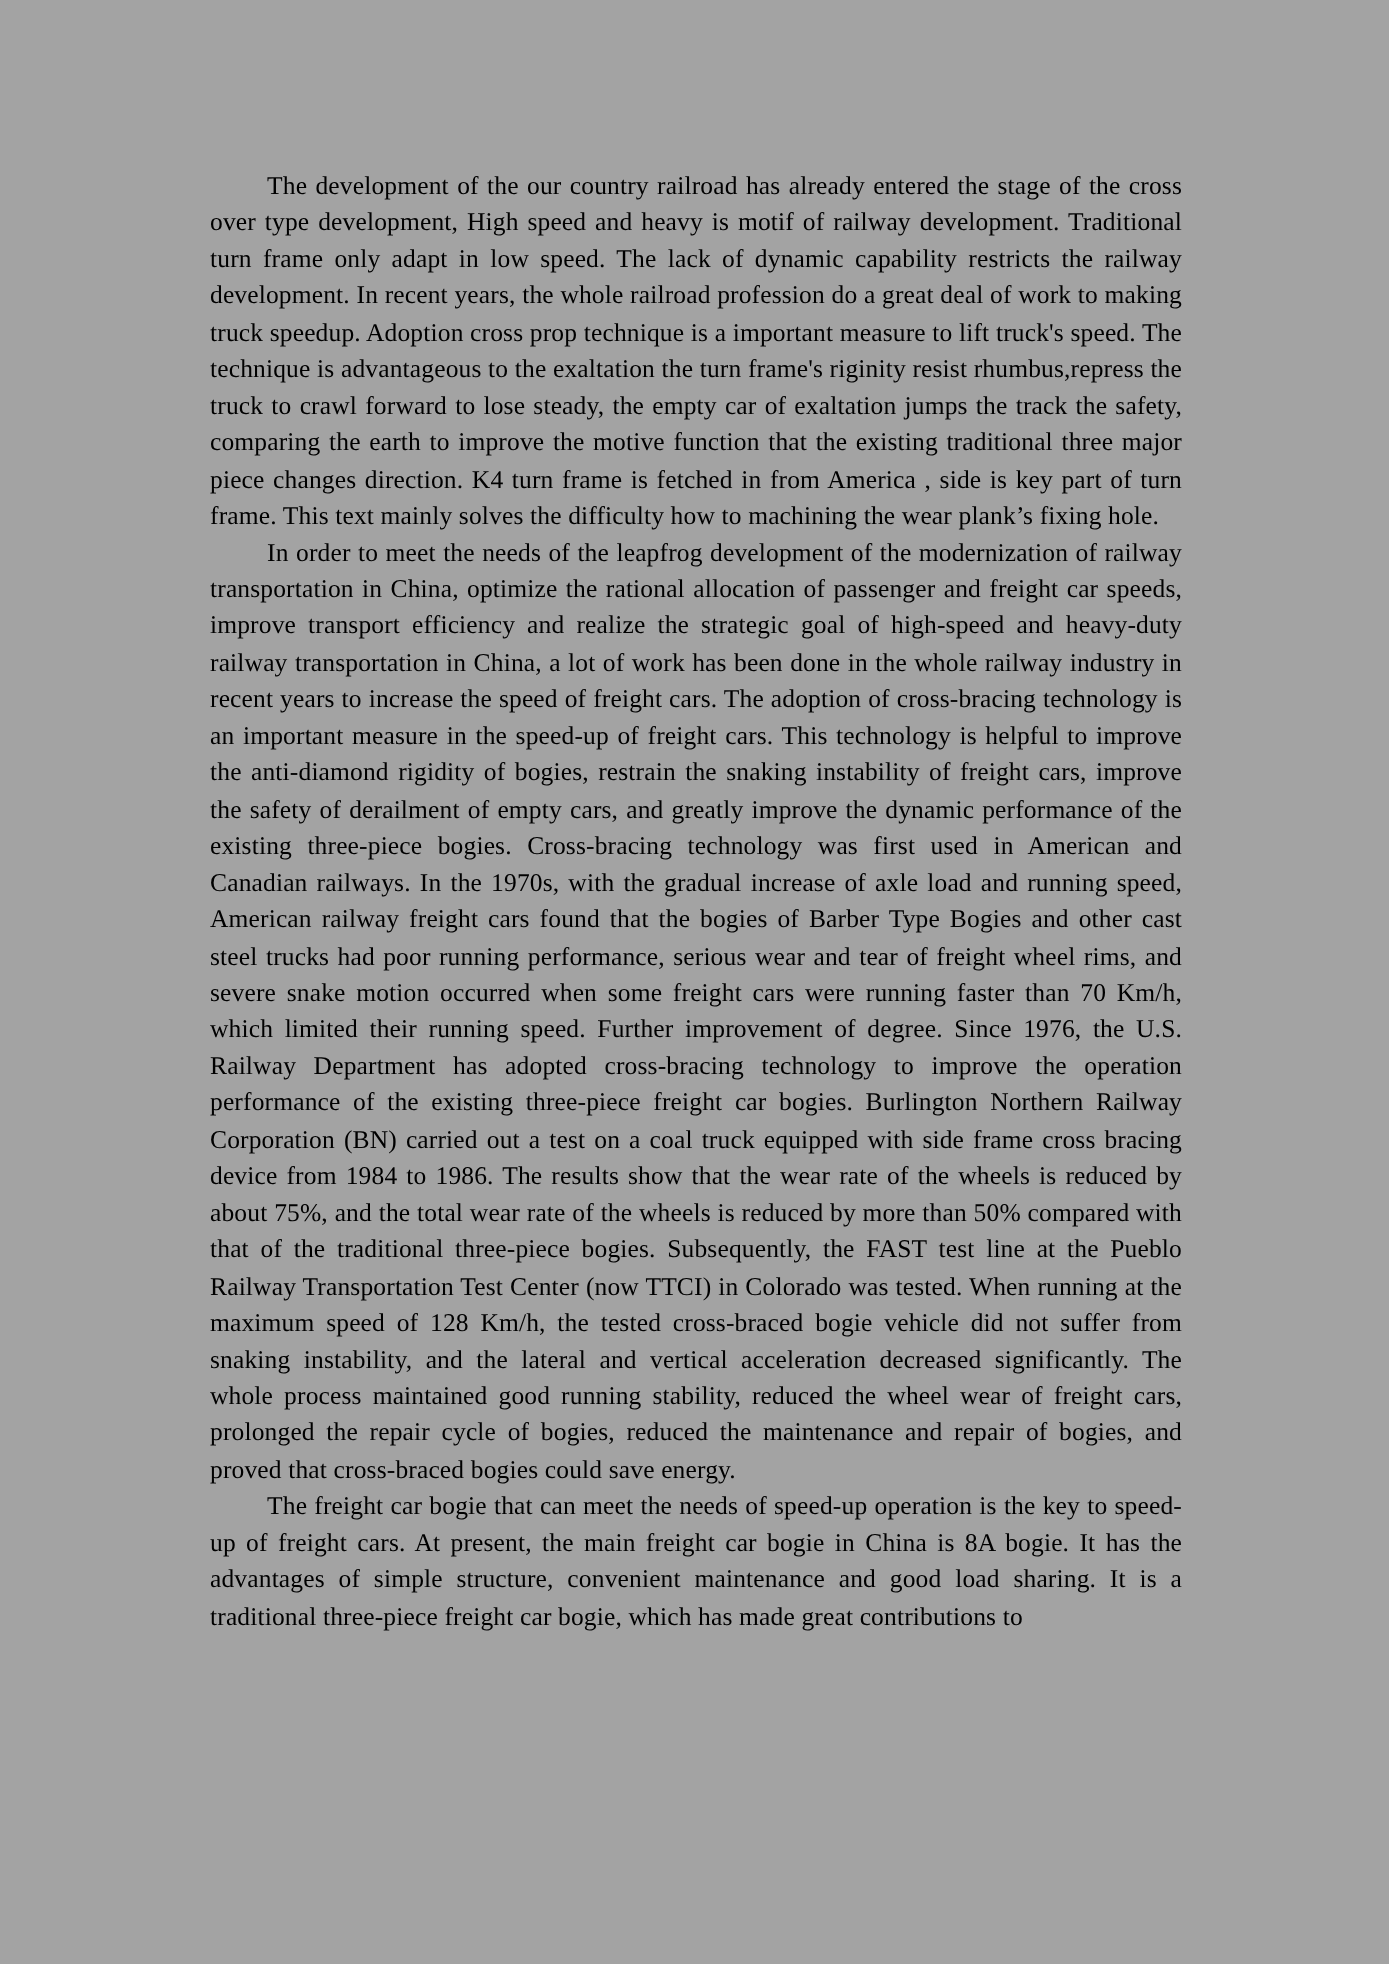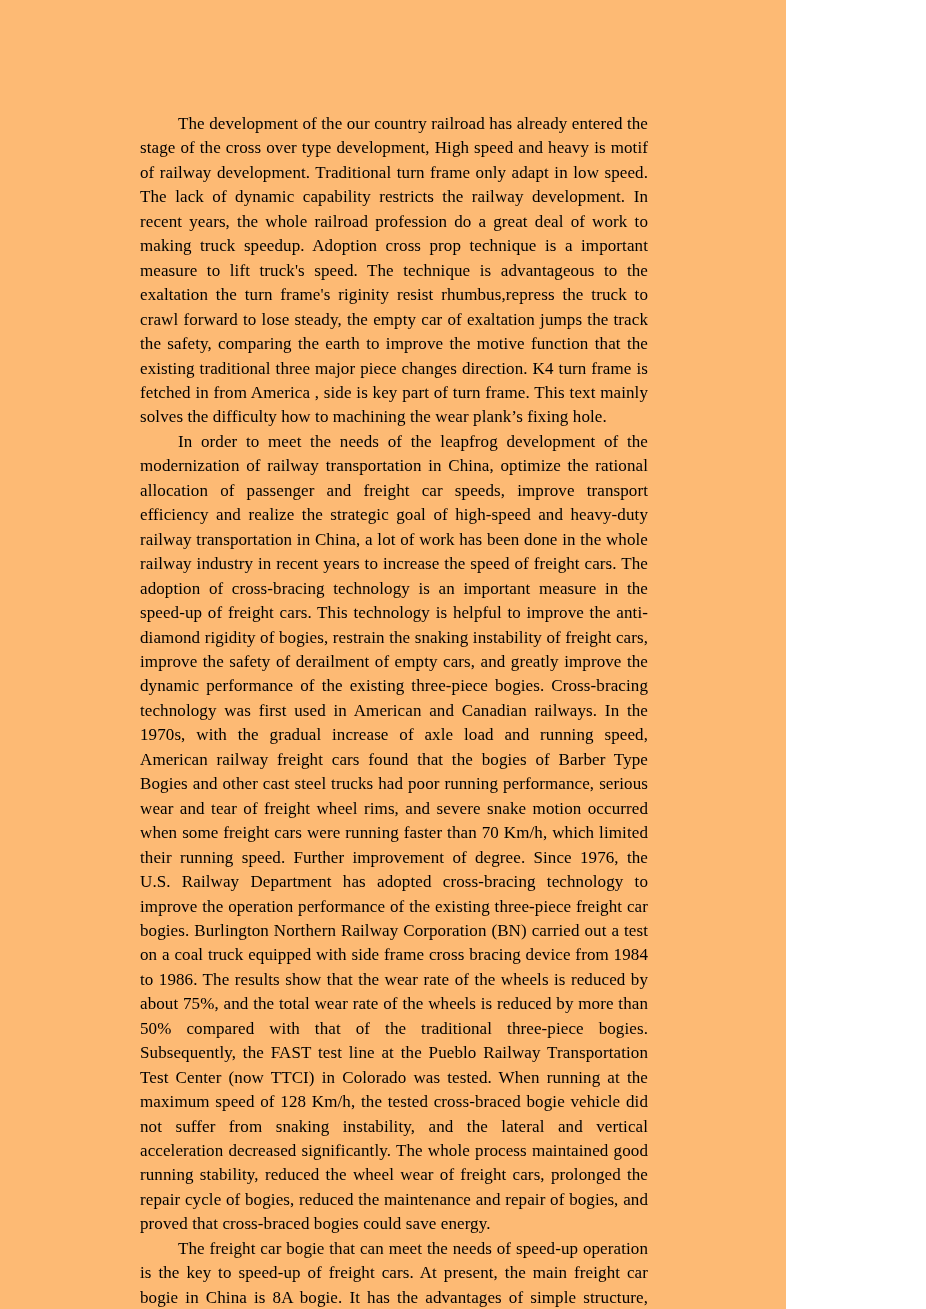--- a/index.html
+++ b/index.html
@@ -8,23 +8,23 @@
     background: #ffffff;
   }
   body {
     width: 926px;
     height: 1309px;
     overflow: hidden;
     font-family: "Liberation Serif", "DejaVu Serif", serif;
   }
   .page {
     box-sizing: border-box;
-    width: 786px;
+    width: 926px;
     height: 1309px;
-    background: #fdba74;
+    background: #a3a3a3;
     padding: 112px 138px 0 140px;
   }
   .para {
     margin: 0;
     padding: 0;
     color: #000000;
     font-size: 17px;
     line-height: 24.45px;
     text-align: justify;
     text-justify: inter-word;

